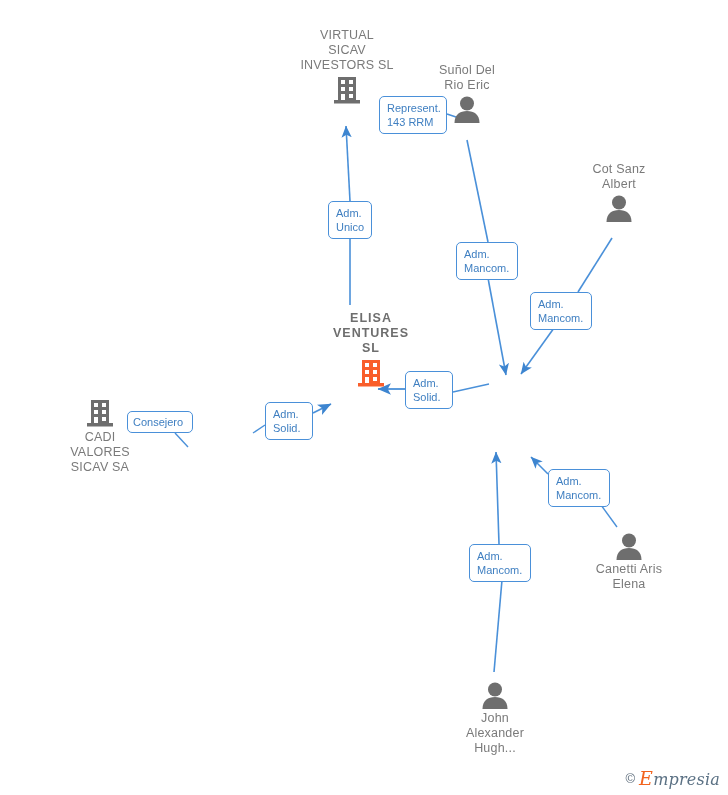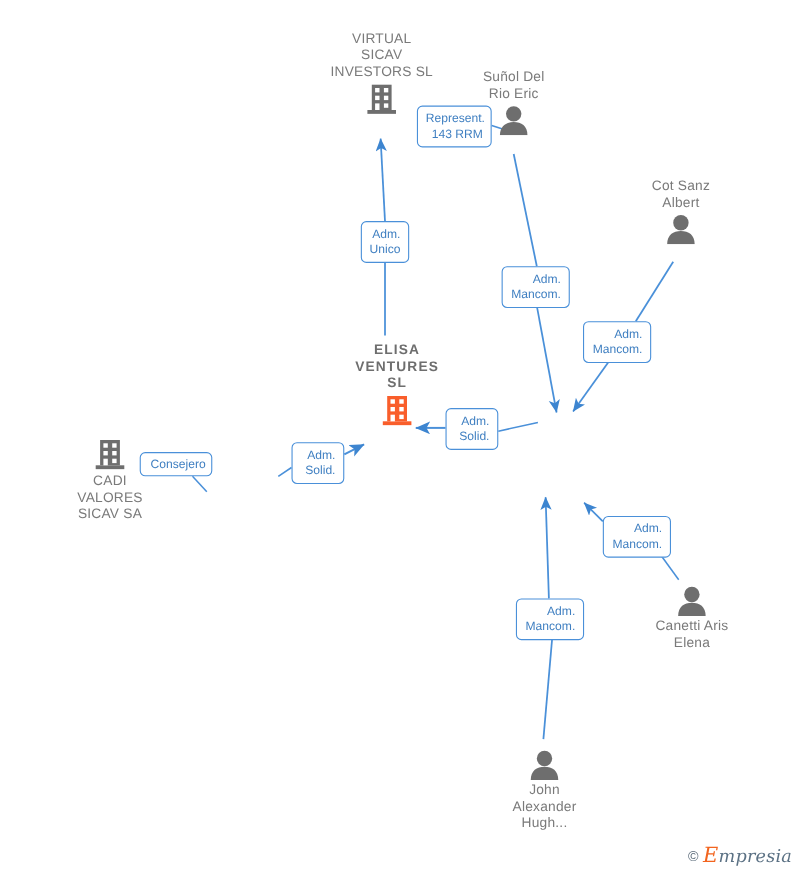--- a/index.html
+++ b/index.html
@@ -50,21 +50,21 @@
     letter-spacing: 1px;
   }
   .edge-label {
     position: absolute;
     border: 1px solid #4a90d9;
     border-radius: 5px;
     background: #ffffff;
     color: #3f7fc1;
     font-size: 11px;
     line-height: 14px;
-    text-align: right;
+    text-align: left;
     padding: 4px 7px;
     white-space: pre-line;
     box-sizing: border-box;
   }
   #watermark {
     position: absolute;
     right: 8px;
     bottom: 6px;
     display: flex;
     align-items: center;
@@ -152,21 +152,21 @@
 
   <div class="node" style="left:559px; top:162px; width:120px;">
     <div class="node-label above">Cot Sanz
 Albert</div>
     <svg class="node-icon" width="30" height="28" viewBox="0 0 30 28">
       <circle cx="15" cy="8.5" r="7" fill="#6e6e6e"></circle>
       <path d="M2.5,28 C2.5,19.5 8,16 15,16 C22,16 27.5,19.5 27.5,28 Z" fill="#6e6e6e"></path>
     </svg>
   </div>
 
-  <div class="node" style="left:291px; top:311px; width:140px;">
+  <div class="node" style="left:301px; top:311px; width:140px;">
     <div class="node-label above focus">ELISA
 VENTURES
 SL</div>
     <svg class="node-icon" width="28" height="30" viewBox="0 0 28 30">
       <rect x="5" y="2" width="18" height="23" fill="#f95e2b"></rect>
       <rect x="1" y="25" width="26" height="3.5" fill="#f95e2b"></rect>
       <rect x="8" y="5" width="4" height="4" fill="#fff"></rect>
       <rect x="16" y="5" width="4" height="4" fill="#fff"></rect>
       <rect x="8" y="12" width="4" height="4" fill="#fff"></rect>
       <rect x="16" y="12" width="4" height="4" fill="#fff"></rect>

